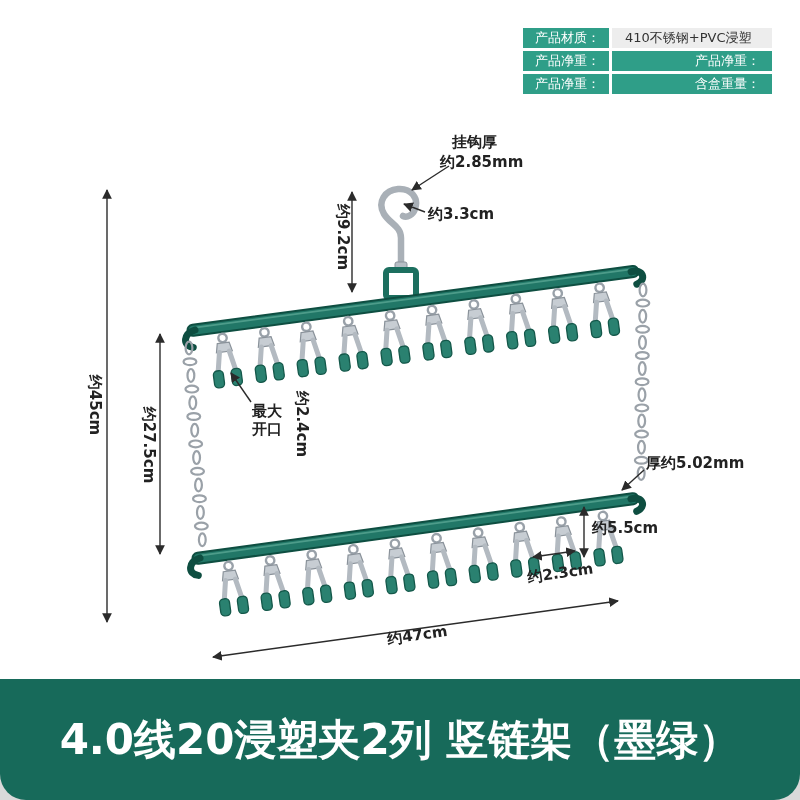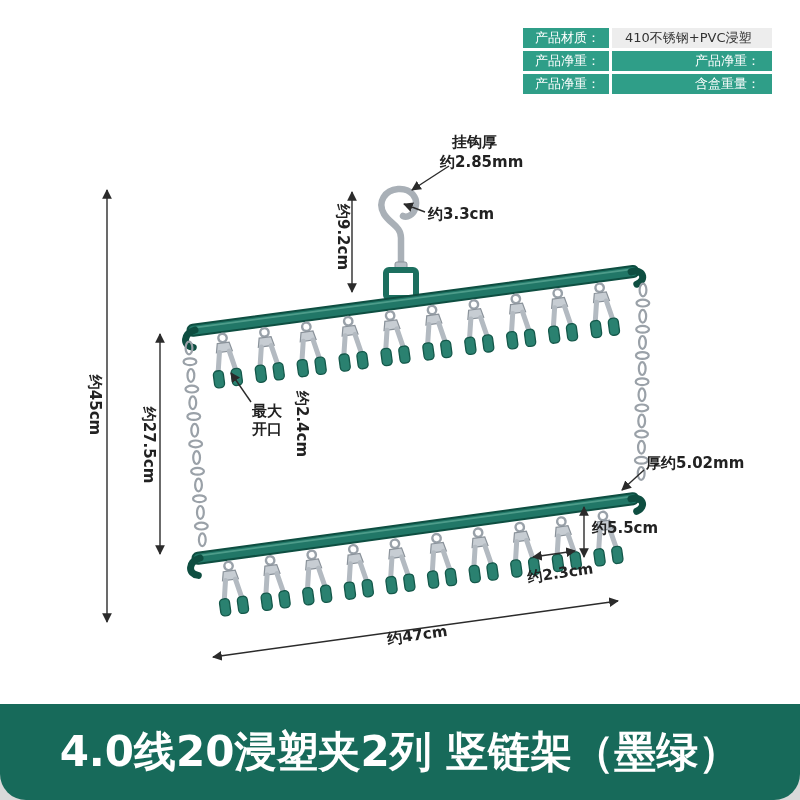--- a/index.html
+++ b/index.html
@@ -21,21 +21,21 @@
     background:#ededed;color:#333;
     padding:2px 13px;white-space:nowrap;
   }
   
   svg.drawing{position:absolute;left:0;top:0;}
   svg text{fill:#222;font-size:15px;font-weight:600;font-family:"DejaVu Sans","Liberation Sans",sans-serif;}
   .dim{stroke:#2b2b2b;stroke-width:1.4;fill:none;}
   
   .banner-bg{position:absolute;left:0;right:0;bottom:0;height:96px;background:#d9d9d9;}
   .banner{
-    position:absolute;left:0;right:0;bottom:0;height:96px;
+    position:absolute;left:0;right:0;bottom:0;height:121px;
     background:var(--banner-green,#176a5a);color:#fff;
     display:flex;align-items:center;justify-content:center;
     font-size:42px;font-weight:bold;white-space:nowrap;
     border-radius:0 0 26px 26px;
   }
 </style>
 </head>
 <body>
 
 <div>

